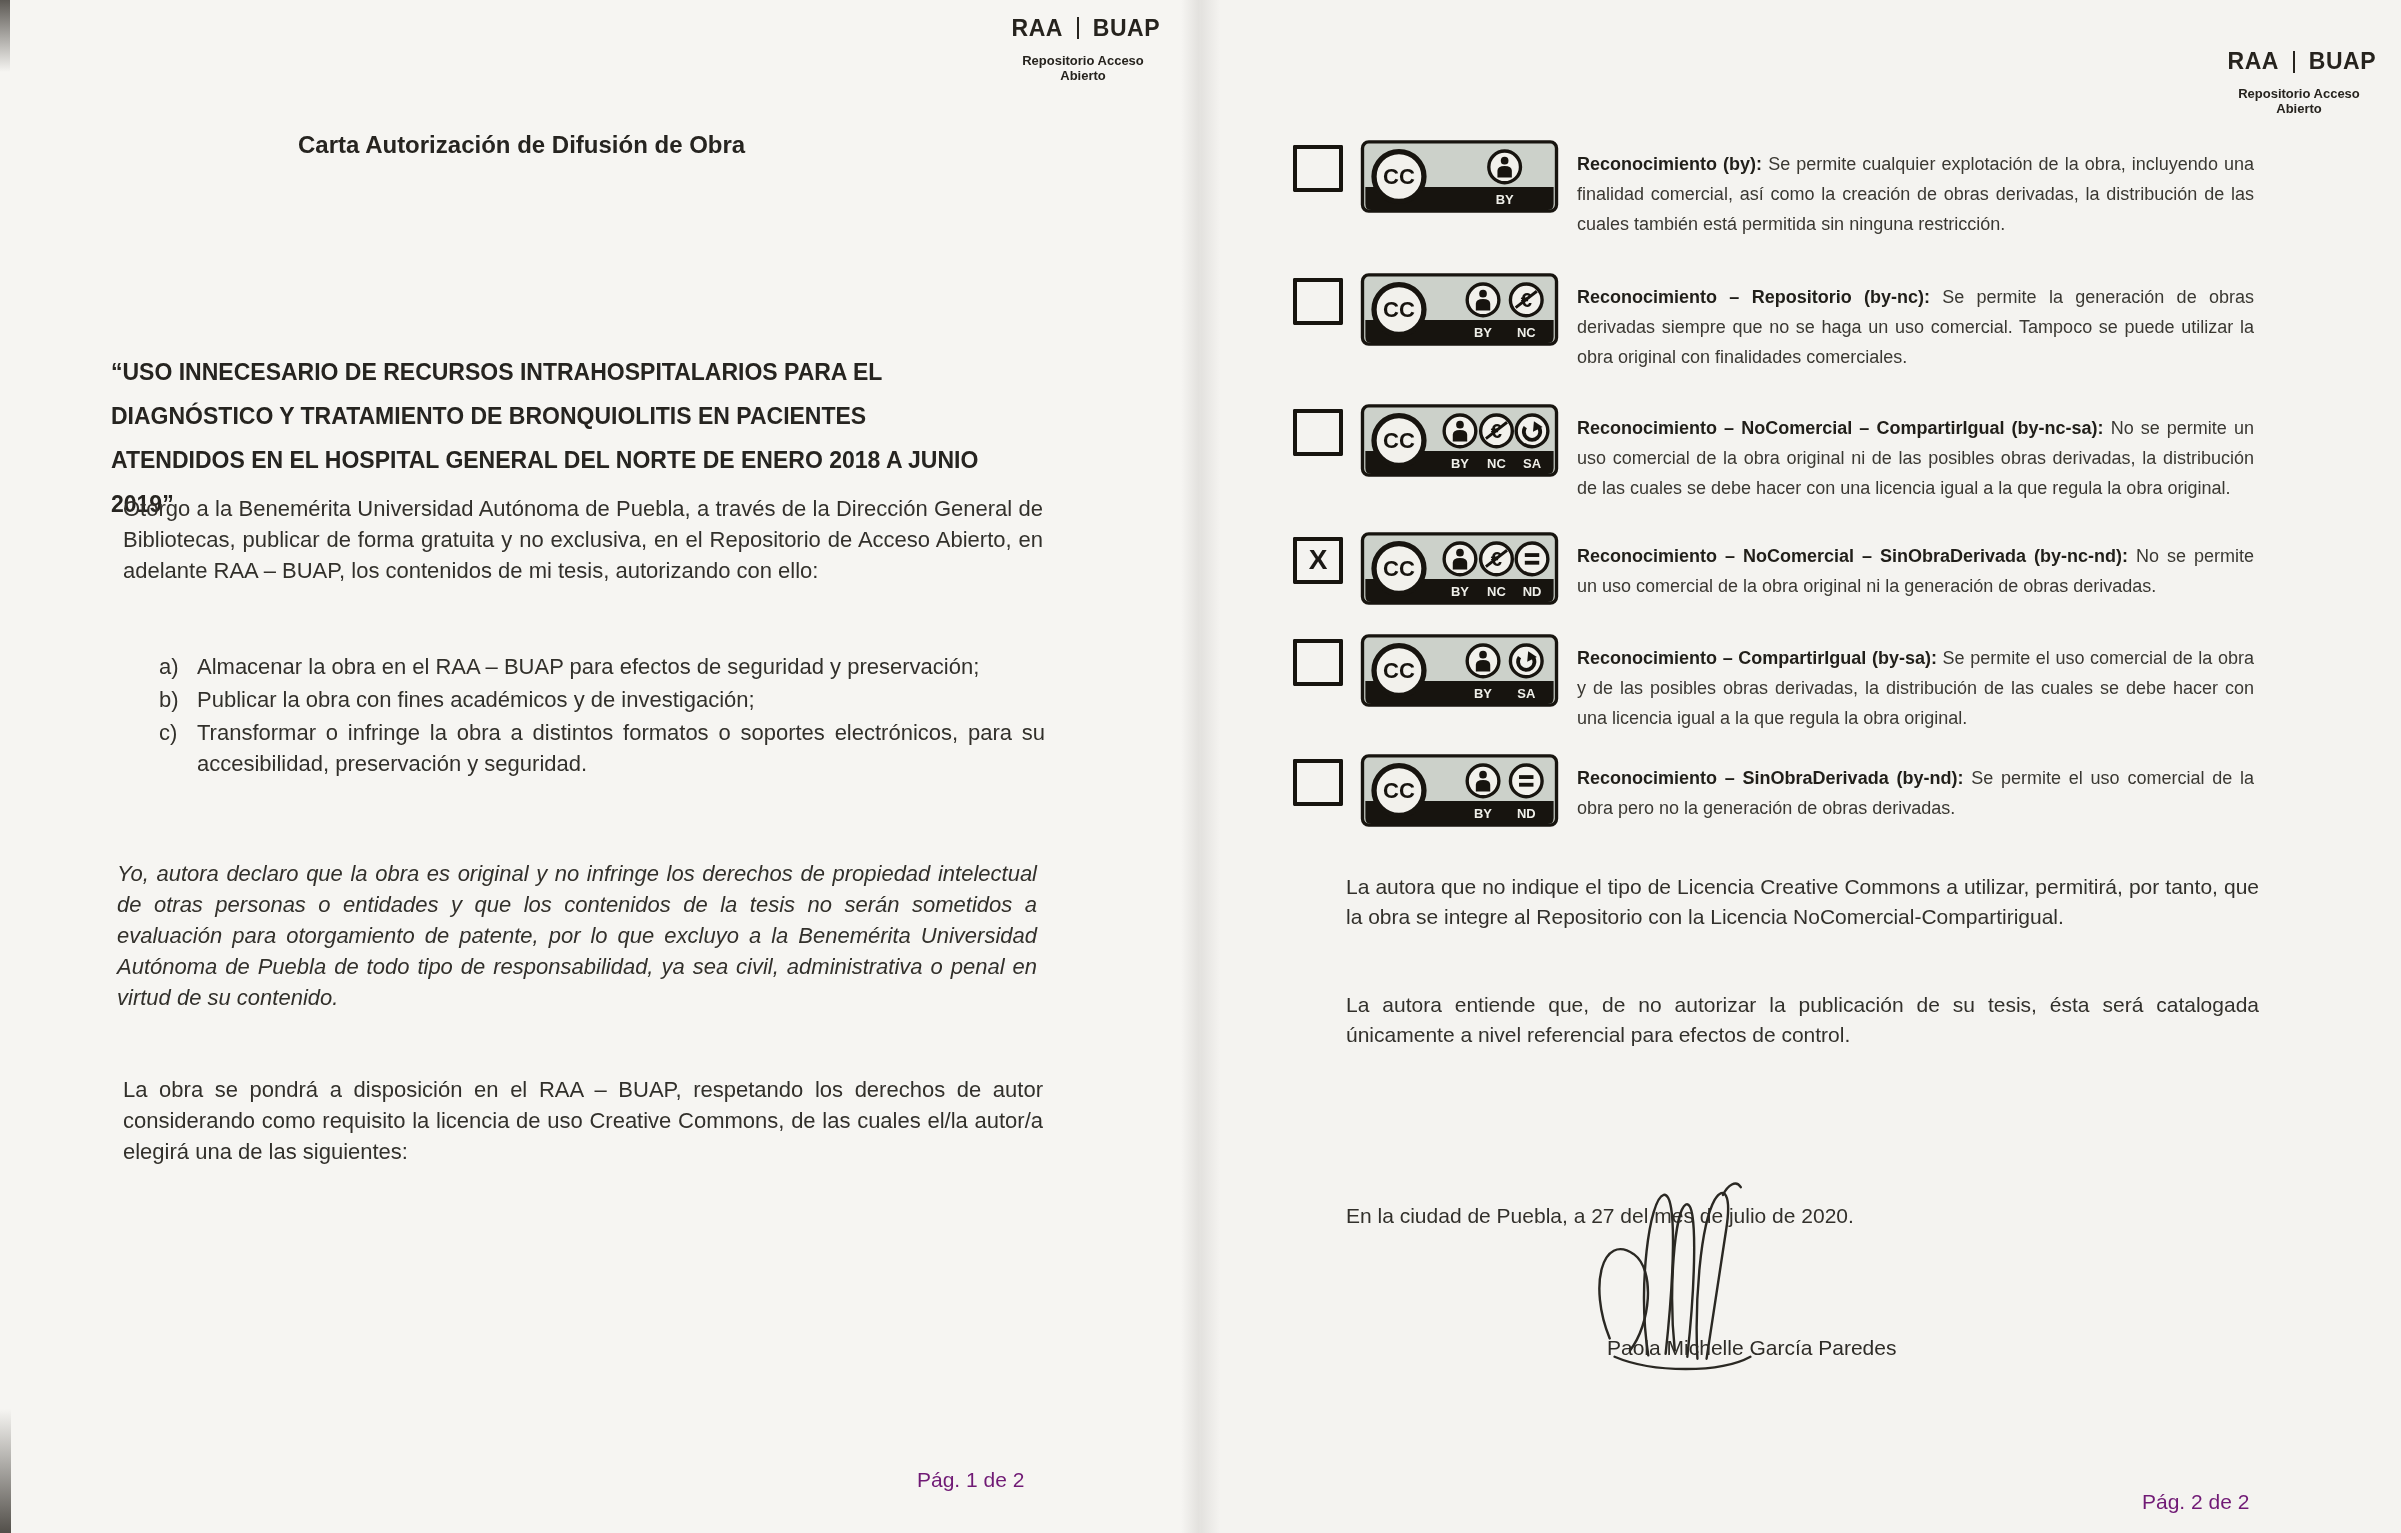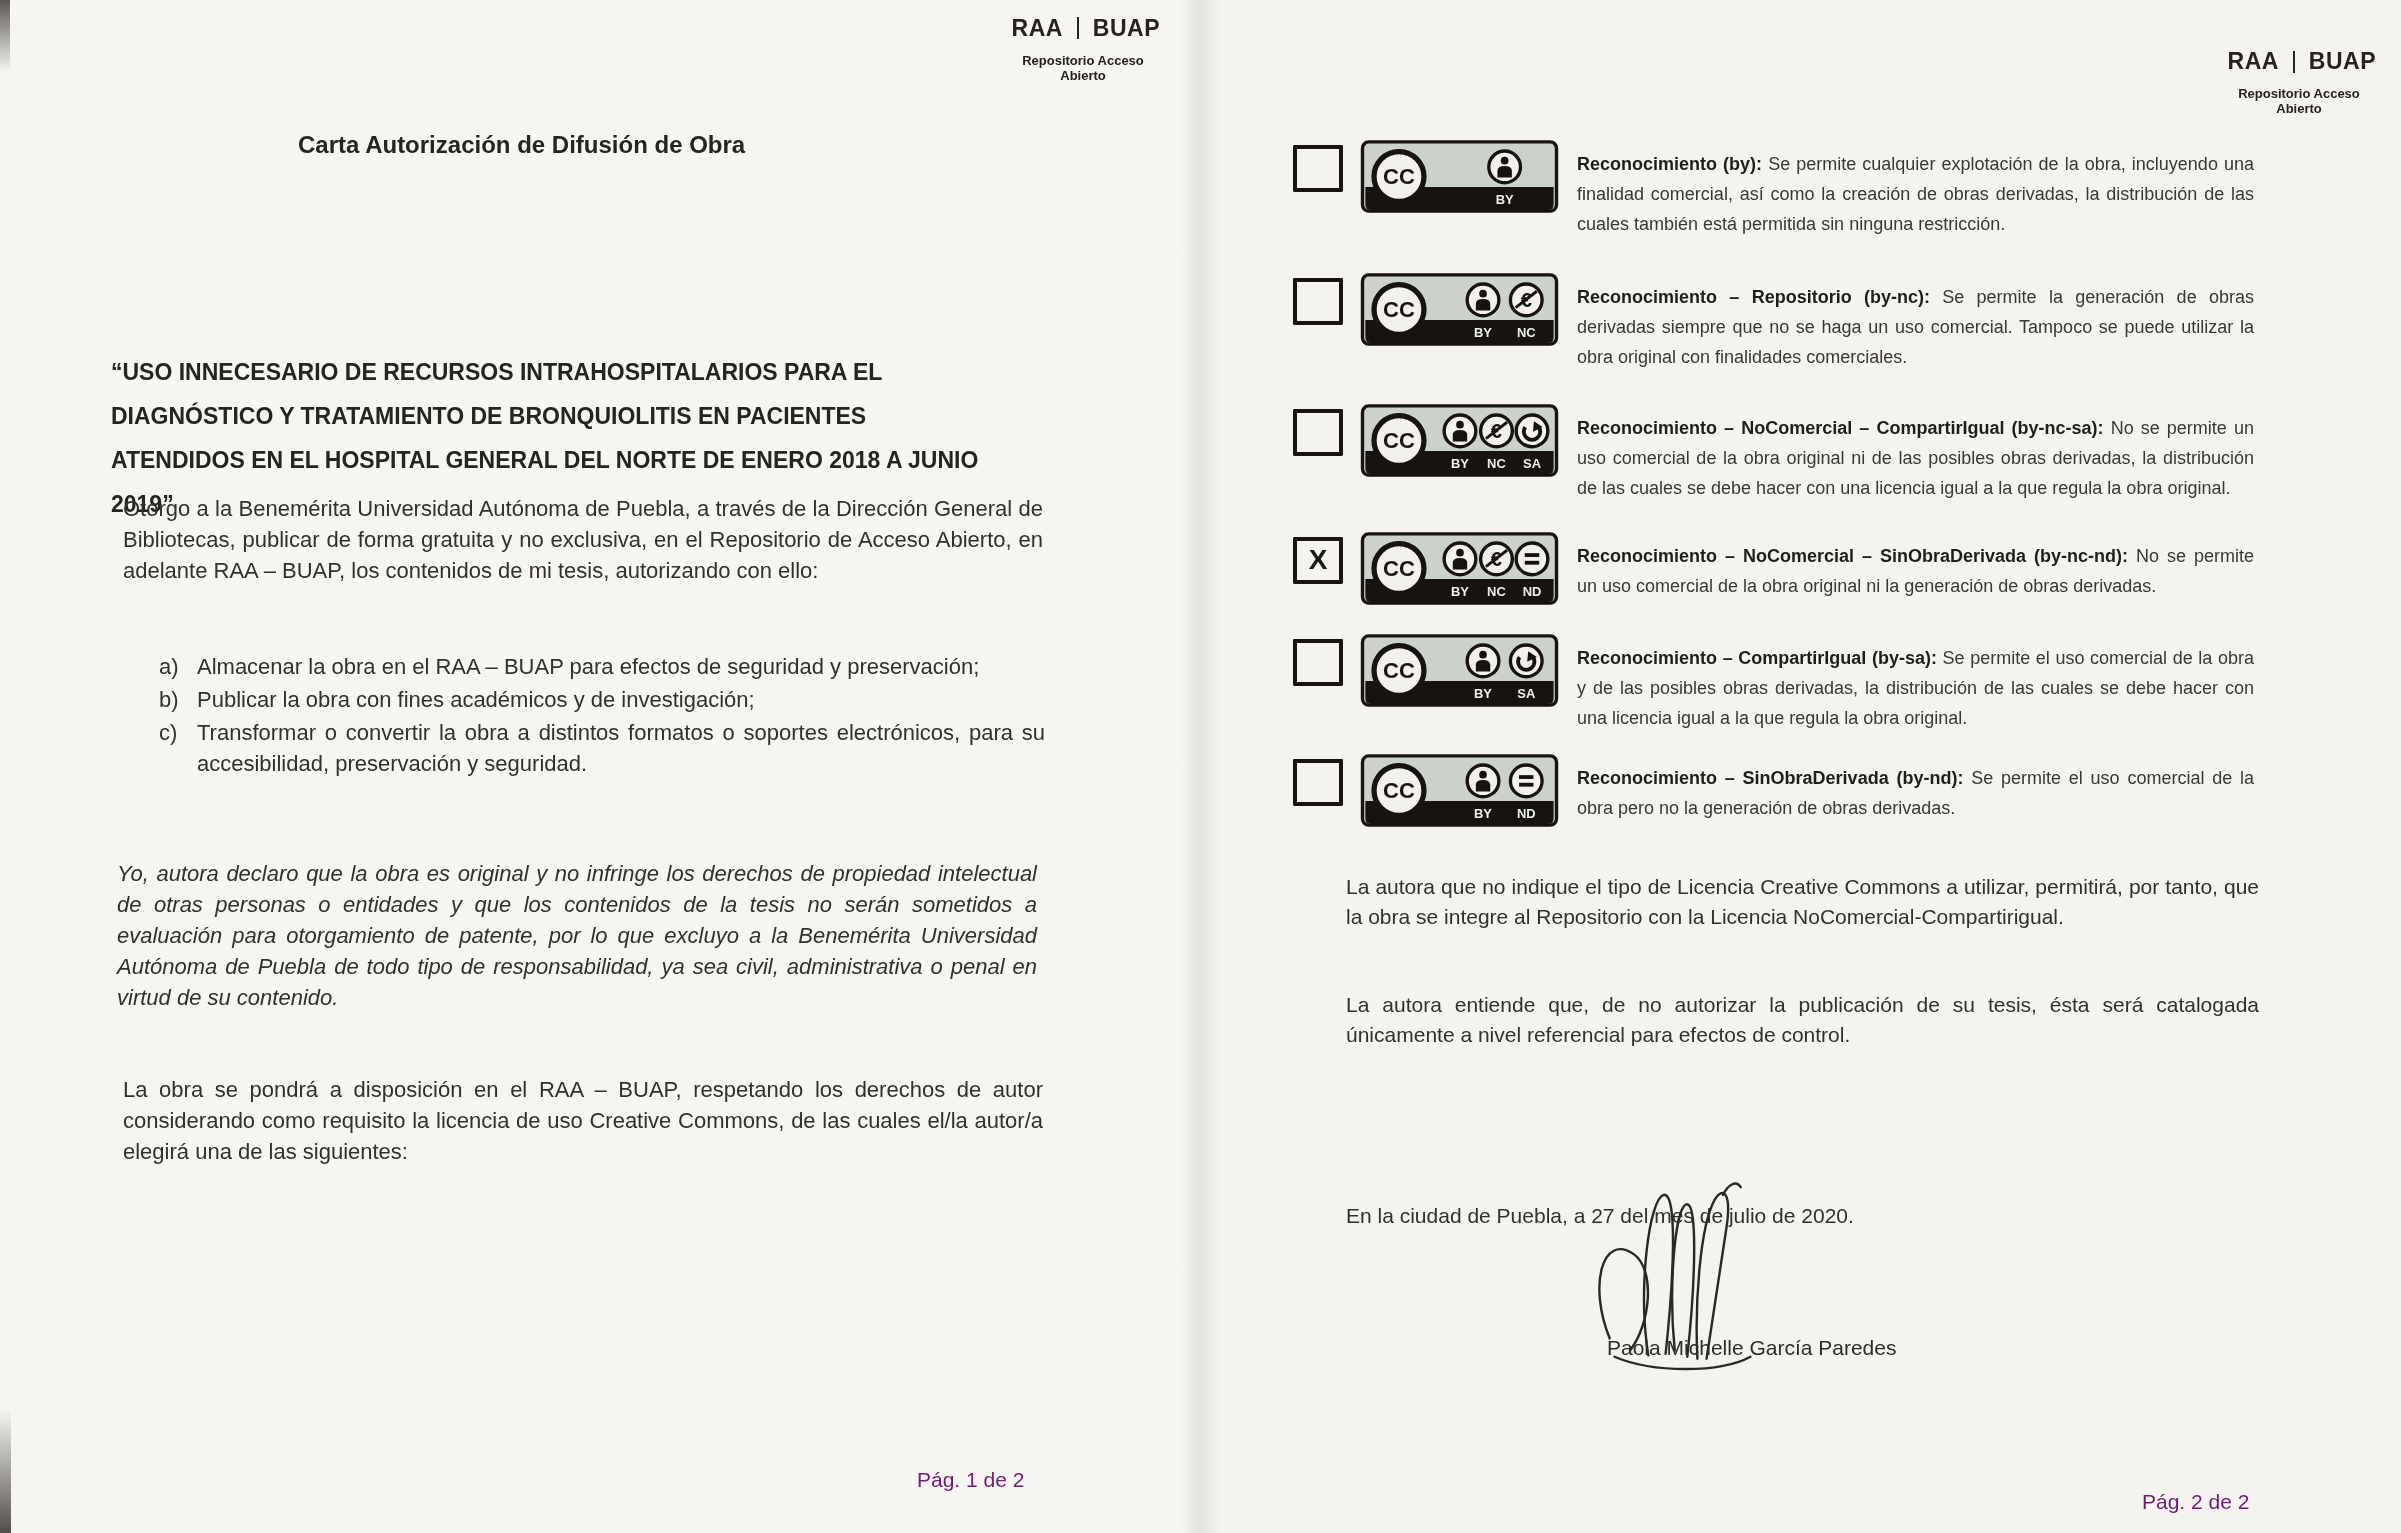--- a/index.html
+++ b/index.html
@@ -101,21 +101,21 @@
     <div class="list-item">
       <span class="list-marker">a)</span>
       <span class="list-text">Almacenar la obra en el RAA – BUAP para efectos de seguridad y preservación;</span>
     </div>
     <div class="list-item">
       <span class="list-marker">b)</span>
       <span class="list-text">Publicar la obra con fines académicos y de investigación;</span>
     </div>
     <div class="list-item">
       <span class="list-marker">c)</span>
-      <span class="list-text">Transformar o convertir la obra a distintos formatos o soportes electrónicos, para su accesibilidad, preservación y seguridad.</span>
+      <span class="list-text">Transformar o infringe la obra a distintos formatos o soportes electrónicos, para su accesibilidad, preservación y seguridad.</span>
     </div>
   </div>
 
   <div class="para" id="p3">Yo, autora declaro que la obra es original y no infringe los derechos de propiedad intelectual de otras personas o entidades y que los contenidos de la tesis no serán sometidos a evaluación para otorgamiento de patente, por lo que excluyo a la Benemérita Universidad Autónoma de Puebla de todo tipo de responsabilidad, ya sea civil, administrativa o penal en virtud de su contenido.</div>
   <div class="para" id="p4">La obra se pondrá a disposición en el RAA – BUAP, respetando los derechos de autor considerando como requisito la licencia de uso Creative Commons, de las cuales el/la autor/a elegirá una de las siguientes:</div>
 
   <div class="footer" id="footer-1">Pág. 1 de 2</div>
   <div class="edge-mark-top"></div>
   <div class="edge-mark-bottom"></div>
 </div>

